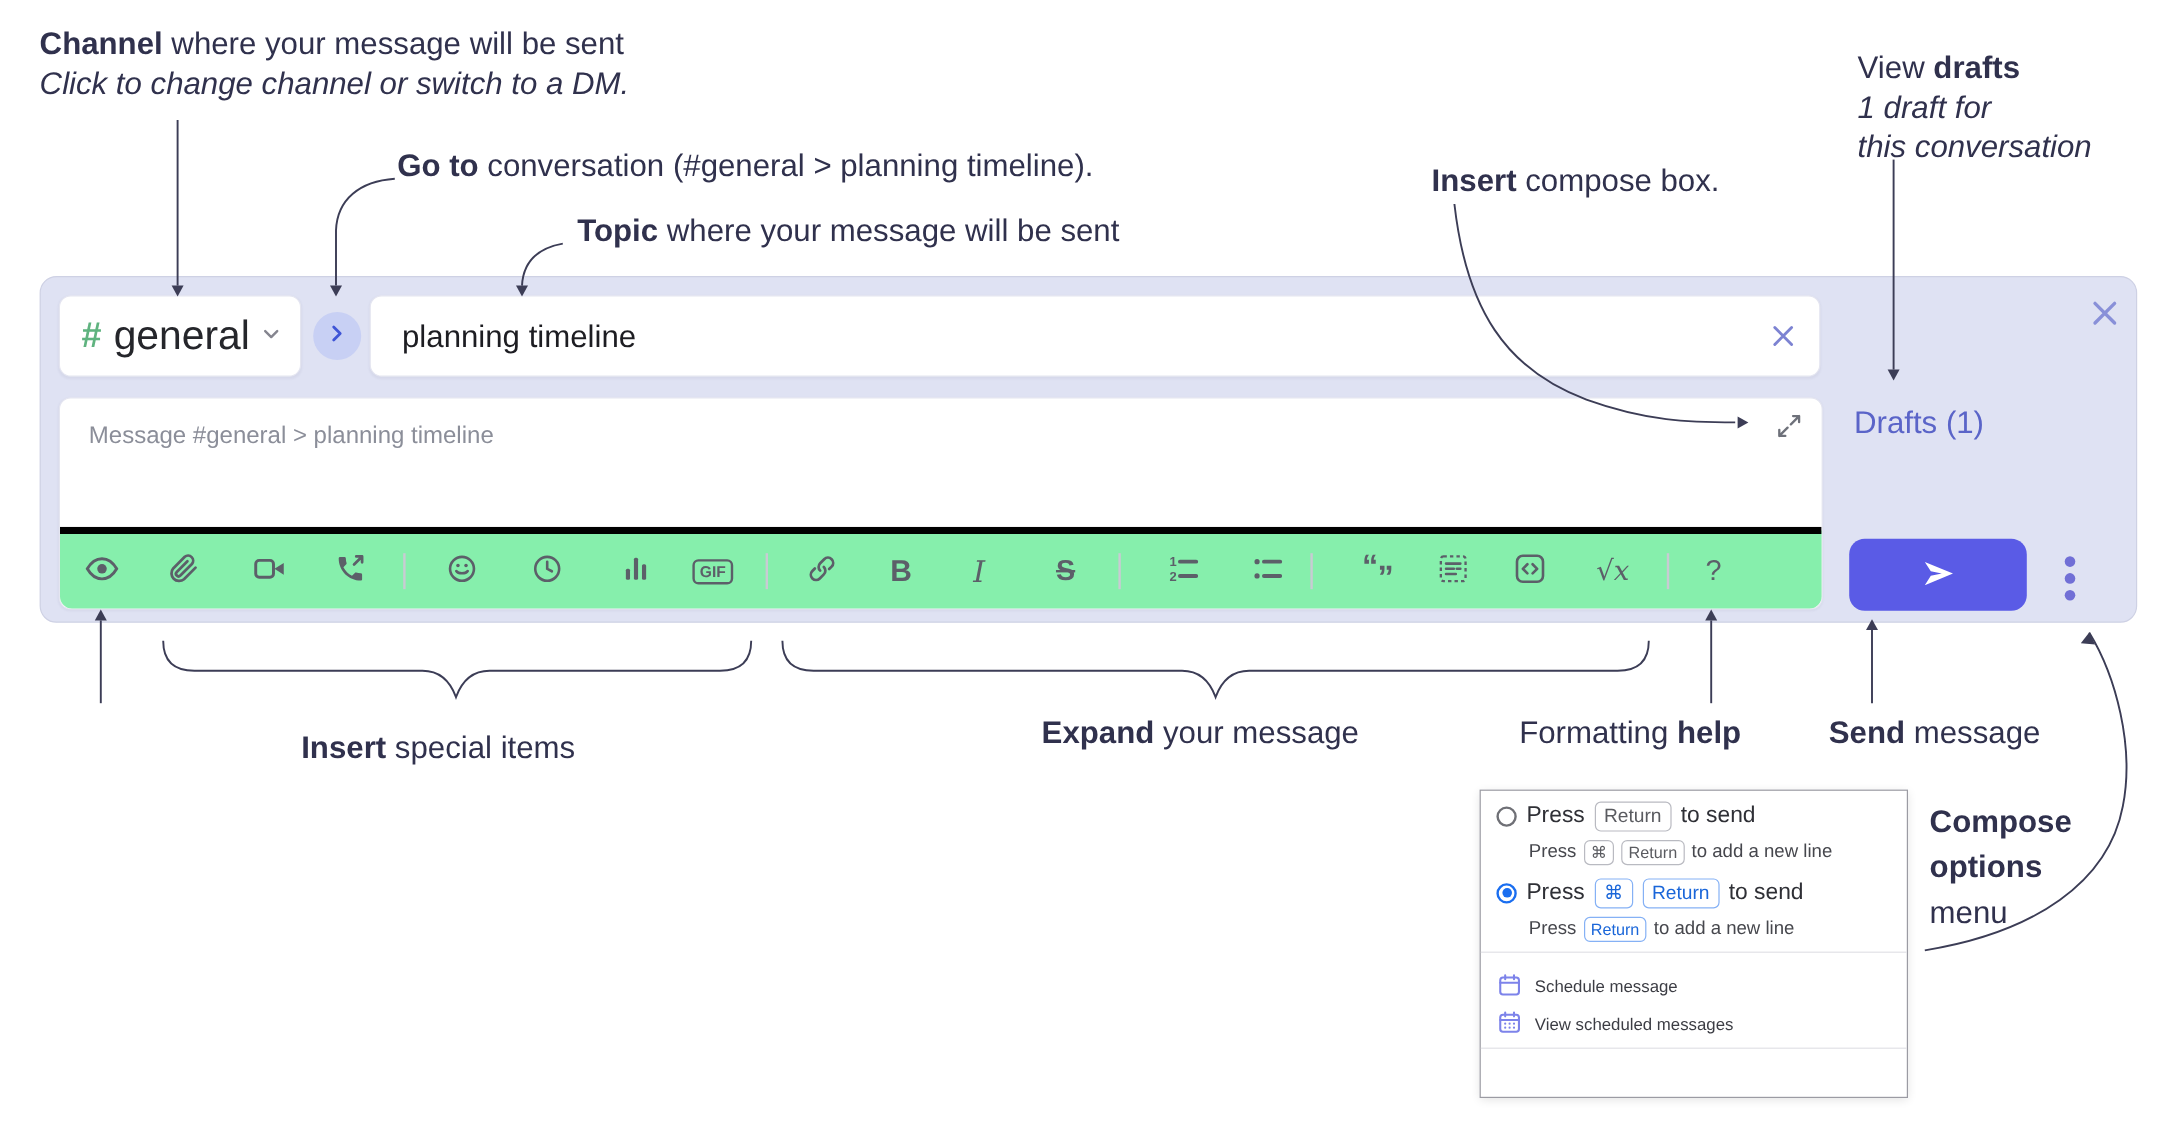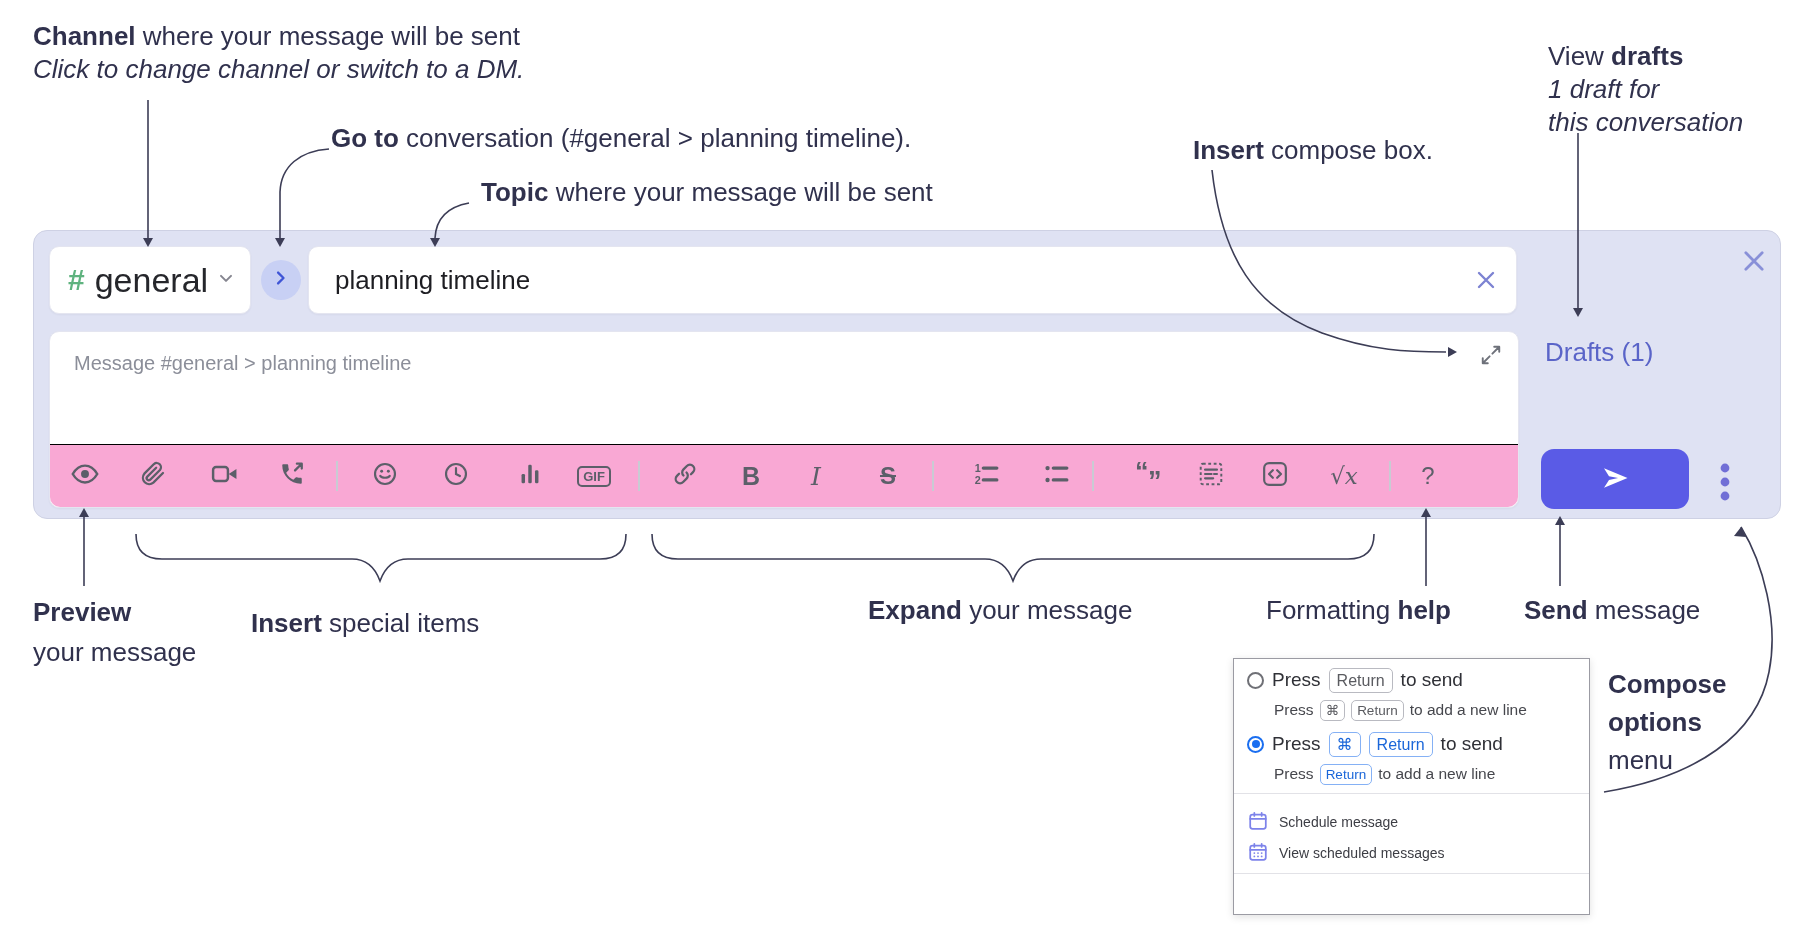--- a/index.html
+++ b/index.html
@@ -28,22 +28,22 @@
   .circle-btn{position:absolute;left:227px;top:29px;width:40px;height:40px;border-radius:50%;
               background:#c8d0f4;display:flex;align-items:center;justify-content:center;cursor:pointer;}
   .topic-box{left:274px;top:15px;width:1209px;height:68px;display:flex;align-items:center;padding:0 18px 0 24px;box-sizing:border-box;}
   .topic-input{border:none;outline:none;flex:1;font-size:26px;color:#1d1d22;font-family:"Liberation Sans",sans-serif;background:transparent;}
   .clear-x{cursor:pointer;display:flex;align-items:center;}
 
   .msg-box{left:15px;top:100px;width:1468px;height:175px;padding:0;border-radius:10px;}
   .msg-placeholder{position:absolute;left:24px;top:20px;font-size:20px;color:#8b8e99;}
   .expand-btn{position:absolute;right:16px;top:12px;cursor:pointer;}
 
-  .toolbar{position:absolute;left:0;bottom:0;width:100%;height:62px;background:#f9a8d4;
-           border-top:1px solid #000000;border-radius:0 0 10px 10px;}
+  .toolbar{position:absolute;left:0;bottom:0;width:100%;height:62px;background:#86efac;
+           border-top:6px solid #000000;border-radius:0 0 10px 10px;}
   .tbtn{position:absolute;top:12px;width:38px;height:38px;display:flex;align-items:center;justify-content:center;
         cursor:pointer;border-radius:6px;color:#5c5f69;}
   .tdiv{position:absolute;top:16px;width:2px;height:30px;background:#c9cbd3;}
   .ticon-text{font-size:24px;color:#5c5f69;}
   .bold-g{font-weight:800;font-size:25px;}
   .italic-g{font-family:"DejaVu Serif",serif;font-style:italic;font-size:25px;}
   .strike-g{font-weight:600;text-decoration:line-through;}
   .sqrt-g{font-family:"DejaVu Serif",serif;font-style:italic;font-size:23px;}
   .gif-badge{border:2.2px solid #5c5f69;border-radius:5px;font-size:13px;font-weight:700;color:#5c5f69;padding:2px 4px;line-height:1;}
   .quote-ic{position:relative;width:30px;height:30px;}
@@ -89,24 +89,20 @@
   </div>
   <div class="note" style="left:1193px;top:134px;">
     <span class="b">Insert</span><span> compose box.</span>
   </div>
   <div class="note" style="left:1548px;top:40px;">
     <span>View </span><span class="b">drafts</span><br>
     <span class="i">1 draft for</span><br>
     <span class="i">this conversation</span>
   </div>
 
-  <div class="note note2" style="left:33px;top:592px;">
-    <span class="b">Preview</span><br>
-    <span>your message</span>
-  </div>
   <div class="note" style="left:251px;top:594px;margin-top:13px;">
     <span class="b">Insert</span><span> special items</span>
   </div>
   <div class="note" style="left:868px;top:594px;">
     <span class="b">Expand</span><span> your message</span>
   </div>
   <div class="note" style="left:1266px;top:594px;">
     <span>Formatting </span><span class="b">help</span>
   </div>
   <div class="note" style="left:1524px;top:594px;">

